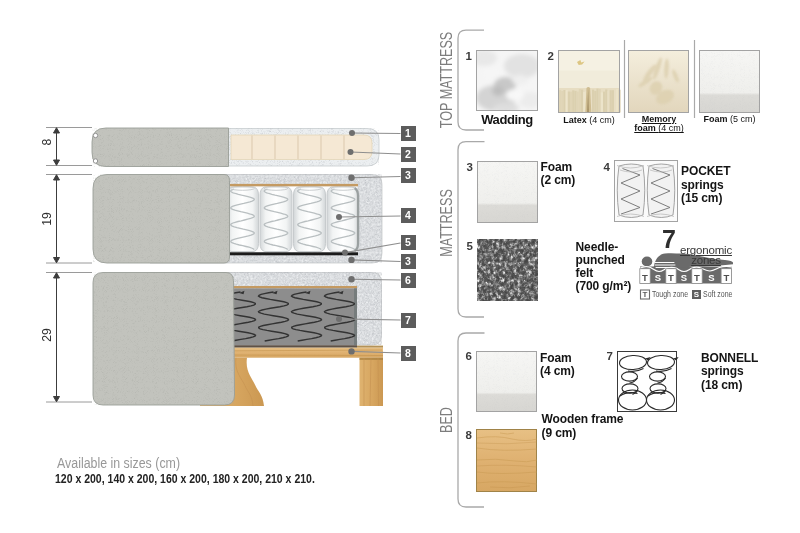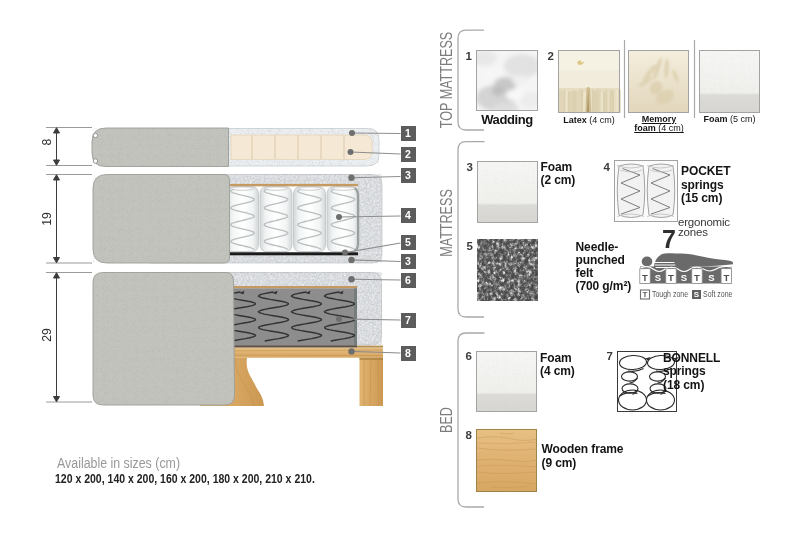--- a/index.html
+++ b/index.html
@@ -460,22 +460,22 @@
 <div class="num" style="left:458px;top:430.4px;">8</div>
 
 <div class="cap" style="left:476px;top:112.9px;width:62px;text-align:center;font-size:13px;line-height:14px;letter-spacing:-0.4px;">Wadding</div>
 <div class="scap" style="left:549px;top:116px;width:80px;">Latex <span class="rg">(4 cm)</span></div>
 <div class="scap" style="left:619px;top:114.9px;width:80px;text-decoration:underline;">Memory<br>foam <span class="rg">(4 cm)</span></div>
 <div class="scap" style="left:689px;top:114.6px;width:81px;">Foam <span class="rg">(5 cm)</span></div>
 <div class="cap" style="left:540.5px;top:160.9px;">Foam<br><span class="rg">(2 cm)</span></div>
 <div class="cap" style="left:681px;top:165px;">POCKET<br>springs<br><span class="rg">(15 cm)</span></div>
 <div class="cap" style="left:540.5px;top:241.2px;line-height:13px;margin-left:35px;">Needle-<br>punched<br>felt<br><span class="rg">(700 g/m²)</span></div>
 <div class="cap" style="left:540px;top:351.5px;">Foam<br><span class="rg">(4 cm)</span></div>
-<div class="cap" style="left:663px;top:351.5px;">BONNELL<br>springs<br><span class="rg">(18 cm)</span></div>
-<div class="cap" style="left:541.5px;top:443px;">Wooden frame<br><span class="rg">(9 cm)</span></div>
+<div class="cap" style="left:701px;top:351.5px;">BONNELL<br>springs<br><span class="rg">(18 cm)</span></div>
+<div class="cap" style="left:541.5px;top:413px;">Wooden frame<br><span class="rg">(9 cm)</span></div>
 
 <div class="abs" style="left:662px;top:227.2px;font:700 25px/25px 'Liberation Sans';color:#2e2e2e;letter-spacing:0;">7</div>
-<div class="abs" style="left:678px;top:218px;width:56px;text-align:left;font:400 11.5px/9.6px 'Liberation Sans';color:#383838;letter-spacing:-0.2px;">ergonomic<br>zones</div>
+<div class="abs" style="left:678px;top:246px;width:56px;text-align:center;font:400 11.5px/9.6px 'Liberation Sans';color:#383838;letter-spacing:-0.2px;text-decoration:underline;">ergonomic<br>zones</div>
 <div class="abs" style="left:651.5px;top:290px;font:400 8.5px/9px 'Liberation Sans';color:#555;transform:scaleX(0.82);transform-origin:left top;">Tough zone</div>
 <div class="abs" style="left:703px;top:290px;font:400 8.5px/9px 'Liberation Sans';color:#555;transform:scaleX(0.82);transform-origin:left top;">Soft zone</div>
 
 <div class="abs" style="left:56.6px;top:456px;font:400 14px/14px 'Liberation Sans';color:#989898;transform:scaleX(0.885);transform-origin:left top;">Available in sizes (cm)</div>
 <div class="abs" style="left:55px;top:472.6px;font:700 12.5px/13px 'Liberation Sans';color:#232323;transform:scaleX(0.84);transform-origin:left top;">120 x 200, 140 x 200, 160 x 200, 180 x 200, 210 x 210.</div>
 
 </body></html>

